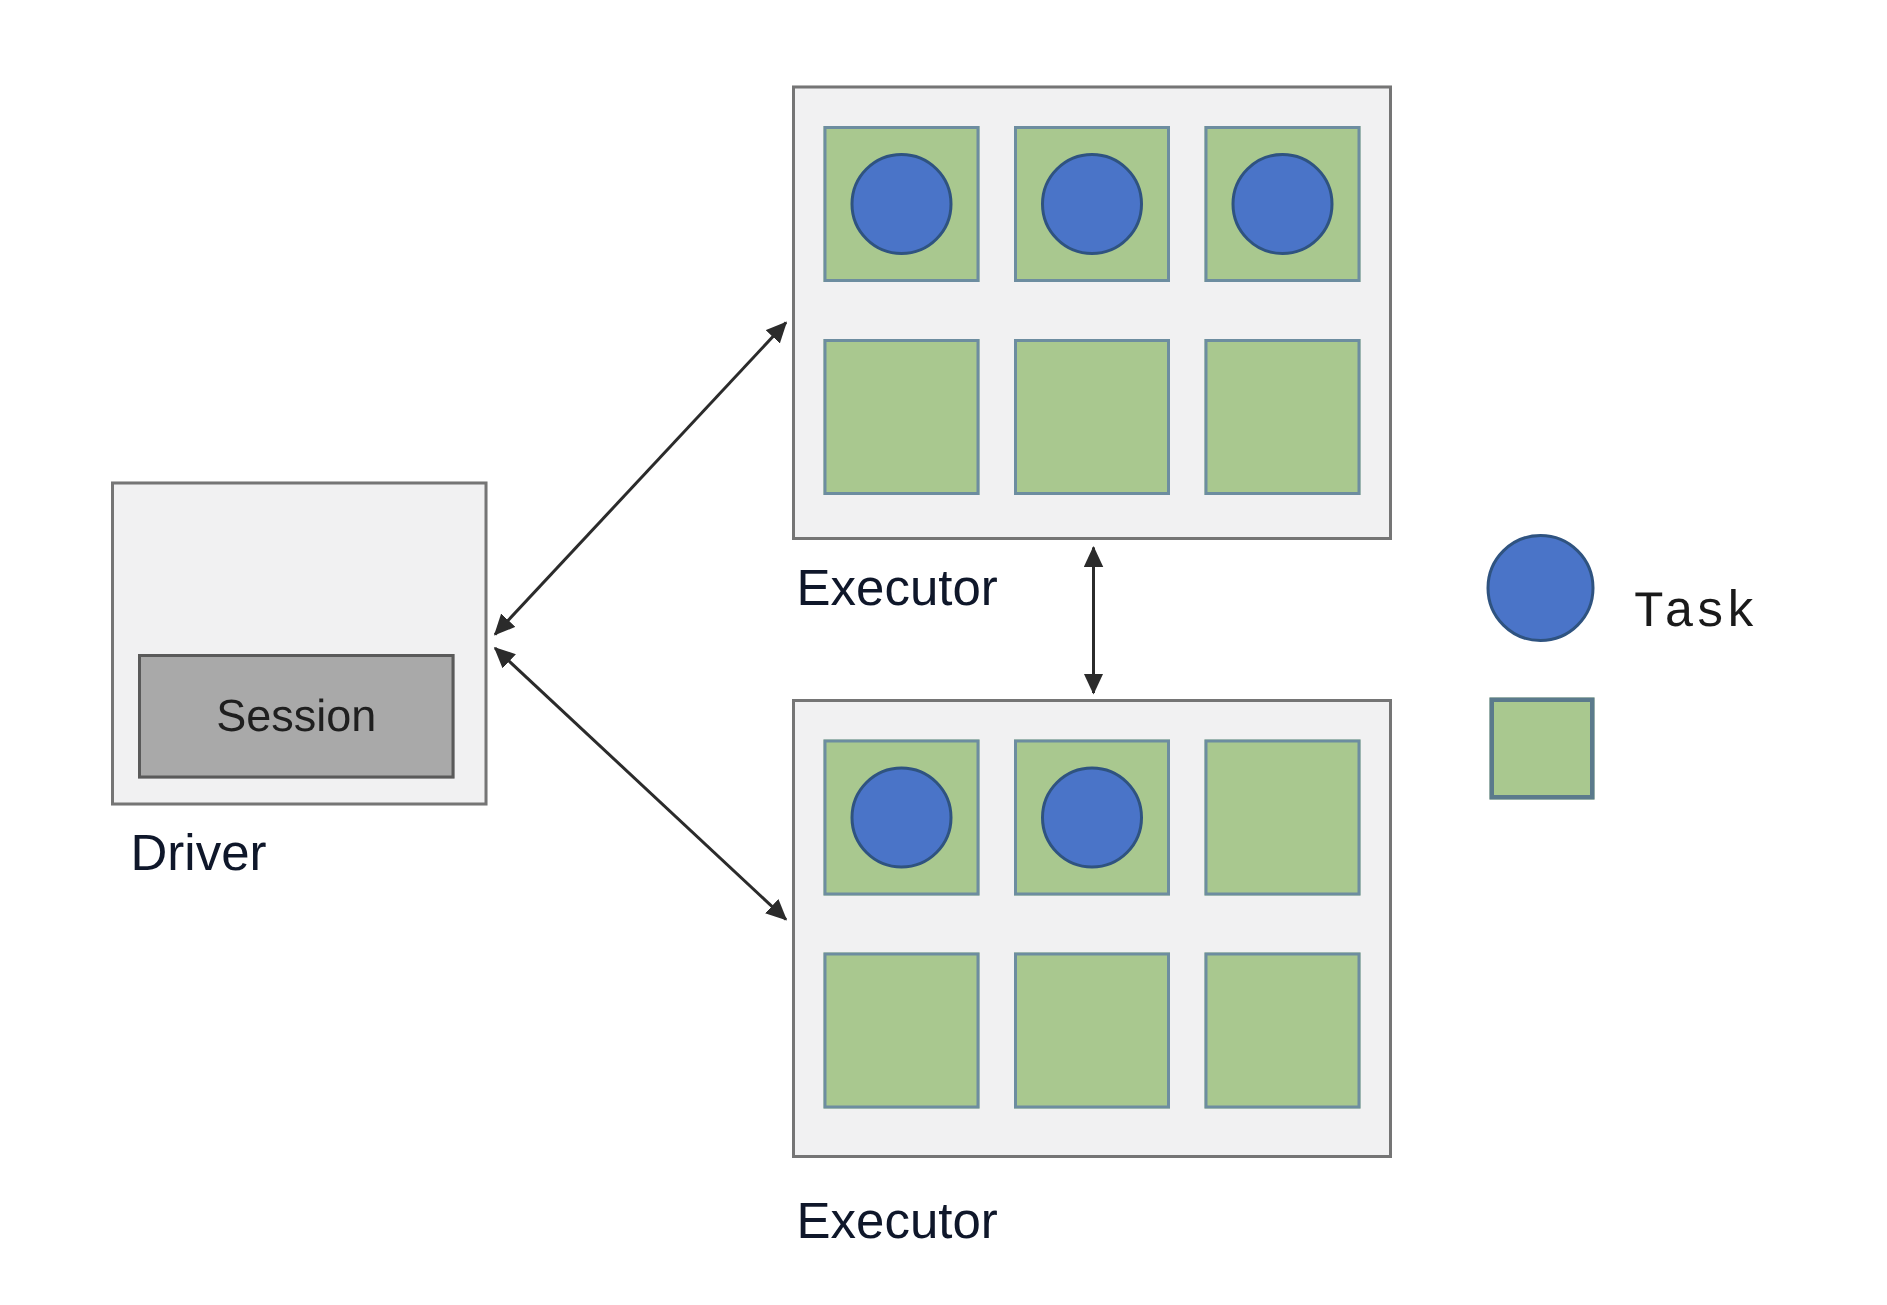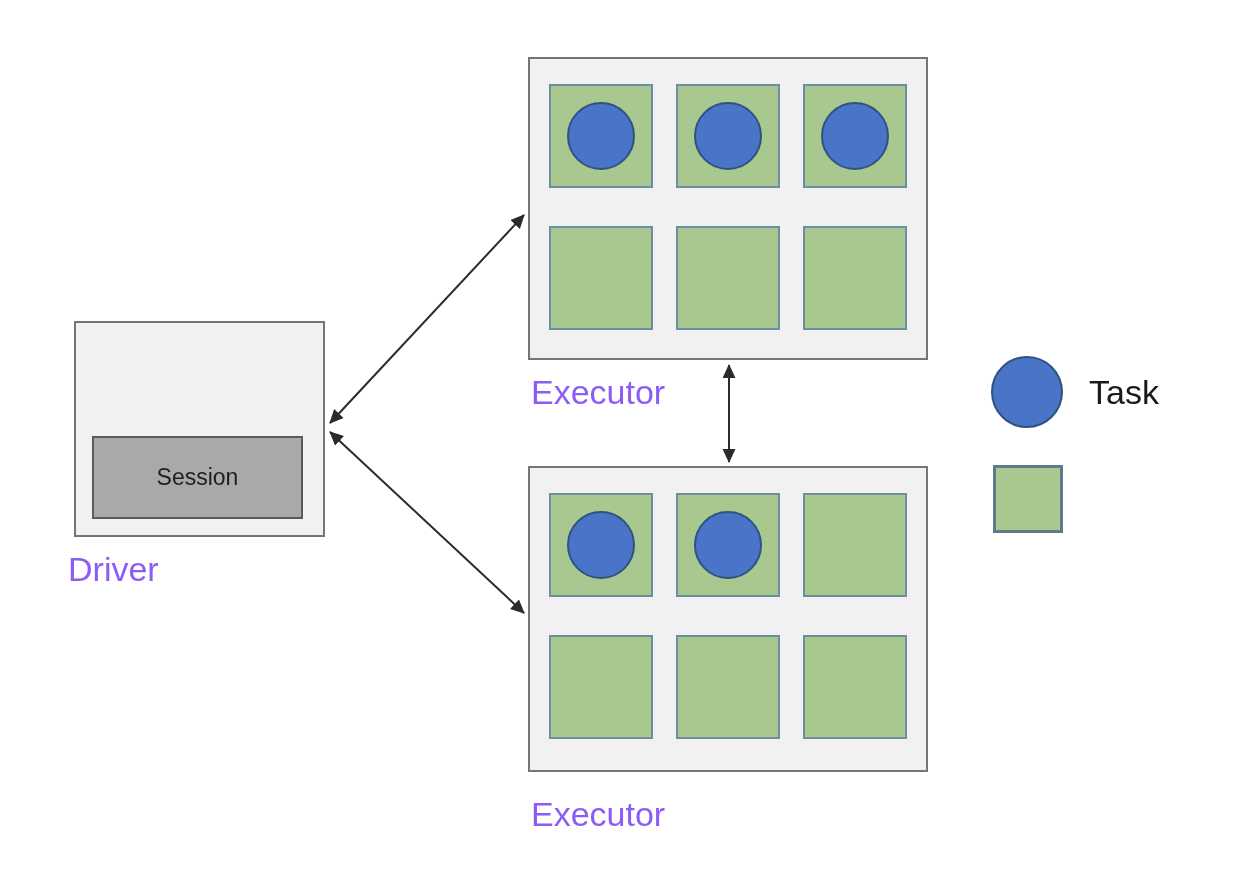--- a/index.html
+++ b/index.html
@@ -15,28 +15,28 @@
   .node-box{
     background:#f1f1f2;
     border:2px solid #757575;
     box-sizing:border-box;
   }
   .driver-box{left:74px;top:321px;width:251px;height:216px;}
   .session-box{
     position:absolute;left:16px;top:113px;width:211px;height:83px;
     background:#a9a9a9;border:2px solid #5a5a5a;box-sizing:border-box;
     display:flex;align-items:center;justify-content:center;
-    font-size:23px;color:#1f1f1f;
+    font-size:30px;color:#1f1f1f;
   }
   .diagram-label{
     position:absolute;
-    font-size:34px;line-height:1.1;color:#8b5cf6;
+    font-size:34px;line-height:1.1;color:#0f172a;
     white-space:nowrap;
   }
-  .driver-label{left:68px;top:551px;text-align:right;}
+  .driver-label{left:87px;top:551px;text-align:right;}
   .executor-box{
     width:400px;
     box-sizing:border-box;
     display:grid;
     grid-template-columns:repeat(3,104px);
     grid-template-rows:repeat(2,104px);
     column-gap:23px;
     row-gap:38px;
     padding:25px 19px;
     justify-content:center;
@@ -52,21 +52,21 @@
     display:flex;align-items:center;justify-content:center;
   }
   .task-circle{
     width:68px;height:68px;border-radius:50%;
     background:#4a74c8;border:2px solid #2f5380;
     box-sizing:border-box;
     display:none;
   }
   .slot[data-has-task="true"] .task-circle{display:block;}
   .legend-row{
-    position:absolute;display:flex;align-items:center;gap:26px;
+    position:absolute;display:flex;align-items:flex-end;gap:26px;font-family:Liberation Mono, monospace;
   }
   .legend-row-task{left:991px;top:356px;height:72px;}
   .legend-row-slot{left:993px;top:465px;height:68px;}
   .legend-circle{
     width:72px;height:72px;border-radius:50%;
     background:#4a74c8;border:2px solid #2f5380;box-sizing:border-box;
     flex:0 0 auto;
   }
   .legend-square{
     width:70px;height:68px;

